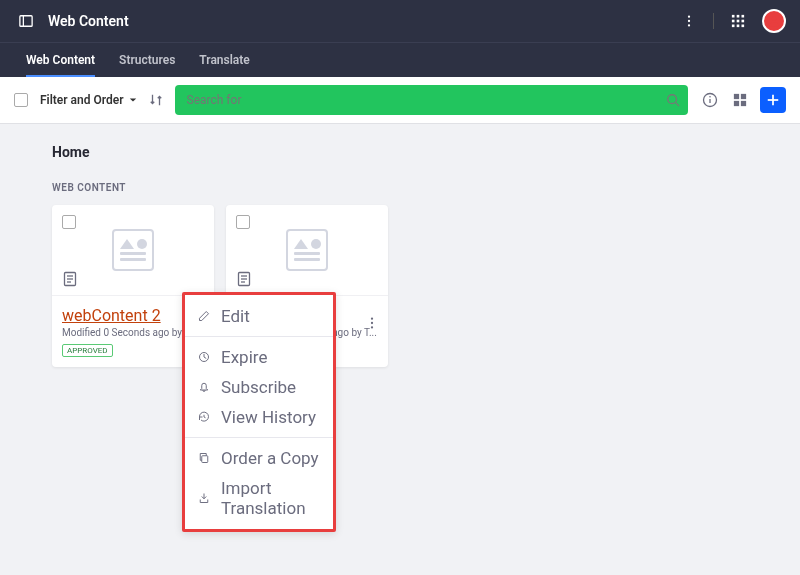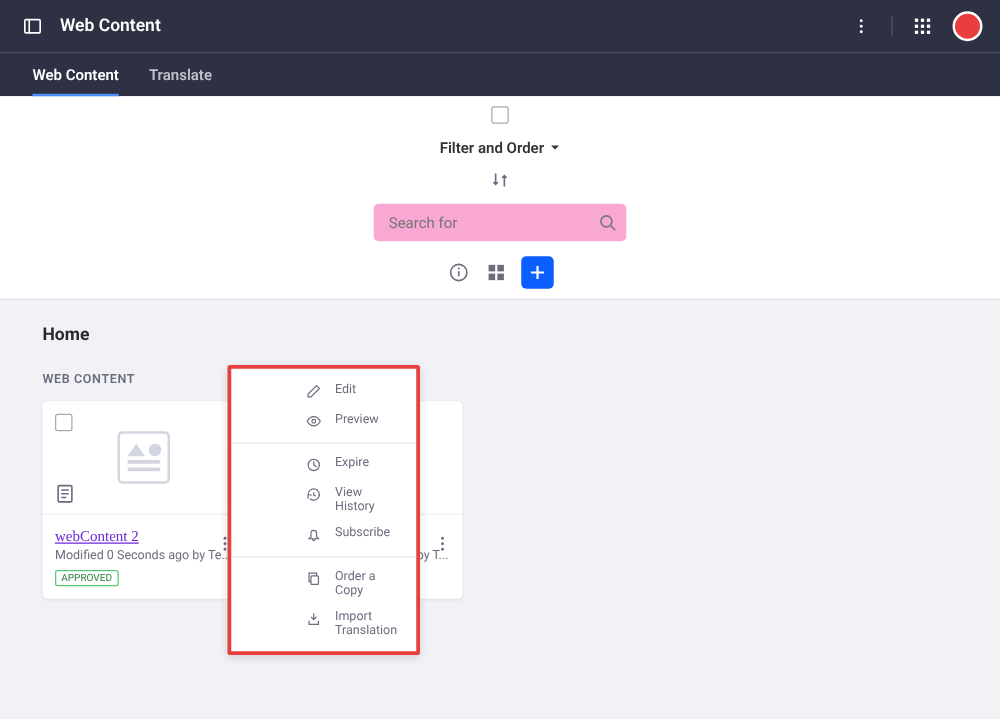--- a/index.html
+++ b/index.html
@@ -11,51 +11,51 @@
 .top-bar .right { display: flex; align-items: center; gap: 12px; }
 .icon-btn { display: inline-flex; align-items: center; justify-content: center; width: 24px; height: 24px; cursor: pointer; color: #fff; }
 .top-bar .divider { width: 1px; height: 16px; background: #555; }
 .avatar { width: 24px; height: 24px; border-radius: 50%; background: #e83e3e; border: 2px solid #fff; display: flex; align-items: center; justify-content: center; }
 
 .tabs { background: #2d3143; display: flex; padding: 0 14px; border-top: 1px solid #3a3e52; }
 .tab { padding: 10px 12px; color: #c1c3cc; font-size: 12px; font-weight: 600; cursor: pointer; position: relative; }
 .tab.active { color: #fff; }
 .tab.active::after { content: ''; position: absolute; bottom: 0; left: 12px; right: 12px; height: 2px; background: #4a8eff; }
 
-.toolbar { background: #fff; border-bottom: 1px solid #e0e1e5; padding: 8px 14px; display: flex; align-items: center; gap: 12px; flex-direction: column; }
+.toolbar { background: #fff; border-bottom: 1px solid #e0e1e5; padding: 8px 14px; display: flex; align-items: center; gap: 12px; }
 .checkbox { width: 14px; height: 14px; border: 1.5px solid #aaa; border-radius: 2px; background: #fff; cursor: pointer; }
 .filter { display: flex; align-items: center; gap: 5px; font-size: 12px; font-weight: 600; color: #333; cursor: pointer; }
 .search-wrap { flex: 1; position: relative; }
-.search-input { width: 100%; height: 30px; border: none; background: #f9a8d4; border-radius: 4px; padding: 0 34px 0 12px; font-size: 12px; color: #555; outline: none; }
+.search-input { width: 100%; height: 30px; border: none; background: #22c55e; border-radius: 4px; padding: 0 34px 0 12px; font-size: 12px; color: #555; outline: none; }
 .search-icon { position: absolute; right: 8px; top: 50%; transform: translateY(-50%); color: #777; }
 .toolbar .tool-icons { display: flex; align-items: center; gap: 10px; }
 .tool-icons .ic { width: 20px; height: 20px; color: #6b6c7e; display: inline-flex; align-items: center; justify-content: center; cursor: pointer; }
 .add-btn { width: 26px; height: 26px; background: #0b5fff; border-radius: 4px; display: flex; align-items: center; justify-content: center; color: #fff; cursor: pointer; }
 
-.content { padding: 20px 34px; }
+.content { padding: 20px 52px; }
 .breadcrumb { font-size: 14px; font-weight: 700; color: #272833; margin-bottom: 22px; }
 .section-title { font-size: 10px; font-weight: 600; color: #6b6c7e; letter-spacing: 0.5px; margin-bottom: 12px; }
 .cards { display: flex; gap: 12px; }
 .card { width: 162px; background: #fff; border-radius: 4px; box-shadow: 0 1px 3px rgba(0,0,0,0.08); position: relative; }
 .card-top { padding: 10px; height: 90px; position: relative; display: flex; align-items: center; justify-content: center; }
 .card .checkbox { position: absolute; top: 10px; left: 10px; }
 .placeholder { width: 42px; height: 42px; border: 2px solid #d3d6e0; border-radius: 4px; display: flex; flex-direction: column; align-items: center; justify-content: center; gap: 3px; }
 .ph-top { display: flex; gap: 3px; align-items: flex-end; }
 .ph-tri { width: 0; height: 0; border-left: 7px solid transparent; border-right: 7px solid transparent; border-bottom: 10px solid #d3d6e0; }
 .ph-circ { width: 10px; height: 10px; border-radius: 50%; background: #d3d6e0; }
 .ph-line { width: 26px; height: 3px; background: #d3d6e0; border-radius: 1px; }
 .doc-badge { position: absolute; bottom: 8px; left: 10px; width: 16px; height: 16px; color: #6b6c7e; }
 .card-bottom { padding: 10px; border-top: 1px solid #f0f0f3; }
-.card-title { font-size: 12px; color: #6d28d9; text-decoration: underline; margin-bottom: 2px; font-family: Liberation Serif, serif; }
+.card-title { font-size: 16px; color: #c2410c; text-decoration: underline; margin-bottom: 2px; }
 .card-meta { font-size: 10px; color: #6b6c7e; white-space: nowrap; overflow: hidden; text-overflow: ellipsis; }
 .status-pill { display: inline-block; margin-top: 6px; font-size: 8px; font-weight: 400; color: #287d3c; border: 1px solid #5aca75; border-radius: 2px; padding: 1px 4px; }
 .card-more { position: absolute; right: 6px; bottom: 34px; width: 20px; height: 20px; display: flex; align-items: center; justify-content: center; color: #6b6c7e; cursor: pointer; }
 
 .dropdown { position: absolute; left: 182px; top: 292px; width: 154px; background: #fff; border: 3px solid #e83e3e; border-radius: 2px; padding: 6px 0; z-index: 100; box-shadow: 0 2px 8px rgba(0,0,0,0.12); }
-.menu-item { display: flex; gap: 10px; padding: 5px 12px; font-size: 10px; color: #6b6c7e; cursor: pointer; margin-left: 47px; }
+.menu-item { display: flex; align-items: center; gap: 10px; padding: 5px 12px; font-size: 17px; color: #6b6c7e; cursor: pointer; }
 .menu-item .mi-icon { width: 14px; height: 14px; display: inline-flex; align-items: center; justify-content: center; flex-shrink: 0; }
 .menu-div { height: 1px; background: #e7e7ed; margin: 5px 0; }
 
 svg { display: block; }
 </style>
 </head>
 <body>
 
 <div class="top-bar">
   <div class="left">
@@ -93,20 +93,21 @@
       <svg width="12" height="12" viewBox="0 0 16 16" fill="#e83e3e">
           <circle cx="8" cy="5" r="3"></circle>
           <path d="M2 15 Q2 10 8 10 Q14 10 14 15 Z"></path>
         </svg>
     </span>
   </div>
 </div>
 
 <div class="tabs">
   <div class="tab active">Web Content</div>
+  <div class="tab">Structures</div>
   <div class="tab">Translate</div>
 </div>
 
 <div class="toolbar">
   <div class="checkbox"></div>
   <div class="filter">
     <span>Filter and Order</span>
     <svg width="8" height="8" viewBox="0 0 10 10" fill="currentColor">
         <path d="M1 3 L5 7 L9 3 Z"></path>
       </svg>
@@ -228,58 +229,49 @@
 
 <div class="dropdown">
   <div class="menu-item">
       <span class="mi-icon">
         <svg width="12" height="12" viewBox="0 0 16 16" fill="none" stroke="currentColor" stroke-width="1.3">
           <path d="M11 2 L14 5 L5 14 L2 14 L2 11 Z"></path>
         </svg>
       </span>
       <span>Edit</span>
     </div>
-  <div class="menu-item">
-      <span class="mi-icon">
-        <svg width="12" height="12" viewBox="0 0 16 16" fill="none" stroke="currentColor" stroke-width="1.3">
-          <path d="M1 8 Q4 3 8 3 Q12 3 15 8 Q12 13 8 13 Q4 13 1 8 Z"></path>
-          <circle cx="8" cy="8" r="2"></circle>
-        </svg>
-      </span>
-      <span>Preview</span>
-    </div>
   <div class="menu-div"></div>
   <div class="menu-item">
       <span class="mi-icon">
         <svg width="12" height="12" viewBox="0 0 16 16" fill="none" stroke="currentColor" stroke-width="1.3">
           <circle cx="8" cy="8" r="6"></circle>
           <path d="M8 4 L8 8 L11 10"></path>
         </svg>
       </span>
       <span>Expire</span>
+    </div>
+  <div class="menu-item">
+      <span class="mi-icon">
+        <svg width="12" height="12" viewBox="0 0 16 16" fill="none" stroke="currentColor" stroke-width="1.3">
+          <path d="M5 6 Q5 3 8 3 Q11 3 11 6 L11 10 L13 12 L3 12 L5 10 Z"></path>
+          <path d="M6.5 12 Q6.5 14 8 14 Q9.5 14 9.5 12"></path>
+        </svg>
+      </span>
+      <span>Subscribe</span>
     </div>
   <div class="menu-item">
       <span class="mi-icon">
         <svg width="12" height="12" viewBox="0 0 16 16" fill="none" stroke="currentColor" stroke-width="1.3">
           <path d="M2 8 A6 6 0 1 1 4 12"></path>
           <path d="M2 12 L2 8 L6 8"></path>
           <path d="M8 5 L8 8 L10 9"></path>
         </svg>
       </span>
       <span>View History</span>
     </div>
-  <div class="menu-item">
-      <span class="mi-icon">
-        <svg width="12" height="12" viewBox="0 0 16 16" fill="none" stroke="currentColor" stroke-width="1.3">
-          <path d="M5 6 Q5 3 8 3 Q11 3 11 6 L11 10 L13 12 L3 12 L5 10 Z"></path>
-          <path d="M6.5 12 Q6.5 14 8 14 Q9.5 14 9.5 12"></path>
-        </svg>
-      </span>
-      <span>Subscribe</span>
-    </div>
   <div class="menu-div"></div>
   <div class="menu-item">
       <span class="mi-icon">
         <svg width="12" height="12" viewBox="0 0 16 16" fill="none" stroke="currentColor" stroke-width="1.3">
           <rect x="5" y="5" width="8" height="9" rx="1"></rect>
           <path d="M5 11 L3 11 L3 2 L11 2 L11 5"></path>
         </svg>
       </span>
       <span>Order a Copy</span>
     </div>

